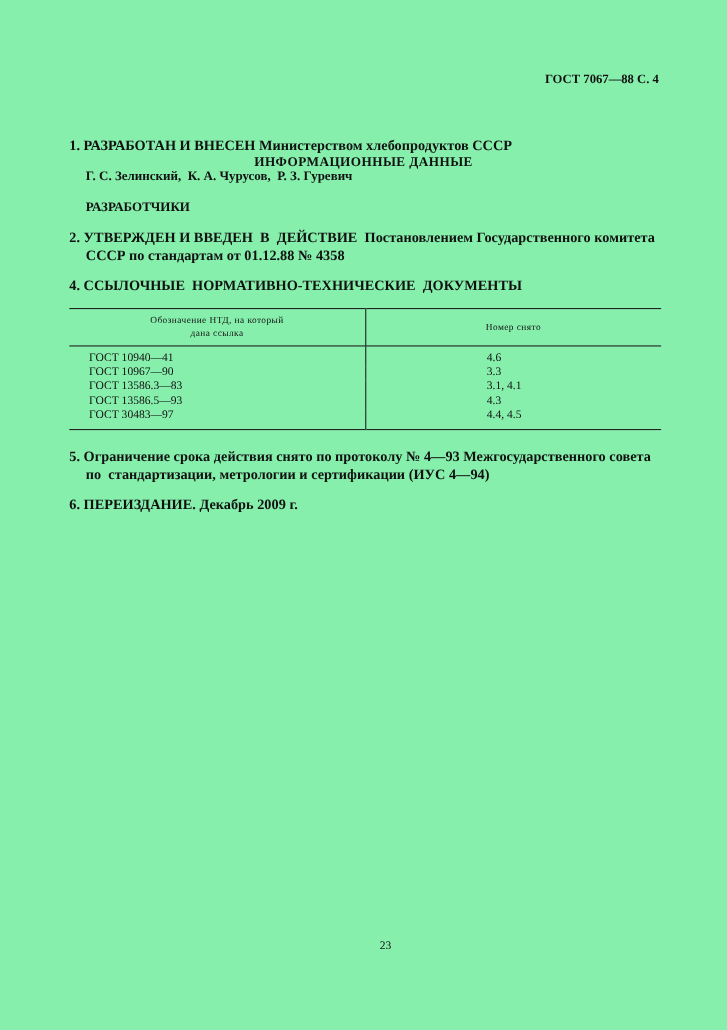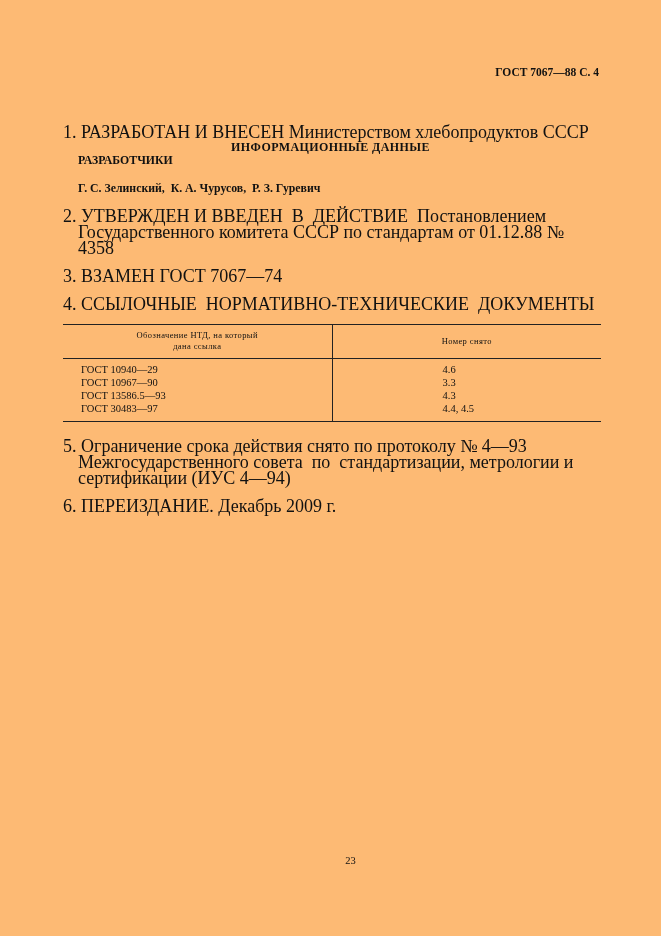--- a/index.html
+++ b/index.html
@@ -11,21 +11,21 @@
     width: 661px;
     height: 936px;
     position: relative;
     font-family: "Liberation Serif", "DejaVu Serif", serif;
     color: #111111;
     overflow: hidden;
   }
   .page {
     position: absolute;
     inset: 0;
-    background: #fdba74;
+    background: #86efac;
   }
   .doc-ref {
     position: absolute;
     top: 66px;
     right: 62px;
     font-size: 11.5px;
     font-weight: bold;
     white-space: nowrap;
   }
   .title {
@@ -39,22 +39,22 @@
     letter-spacing: 0.4px;
     margin-top: 44px;
   }
   .content {
     position: absolute;
     top: 124px;
     left: 63px;
     right: 60px;
   }
   .item {
-    font-size: 18px;
-    font-weight: normal;
+    font-size: 13px;
+    font-weight: bold;
     line-height: 16px;
     margin: 0 0 12px 0;
     padding-left: 15px;
     text-indent: -15px;
     white-space: pre-wrap;
   }
   .subitem {
     font-size: 11.8px;
     font-weight: bold;
     line-height: 16px;
@@ -113,46 +113,49 @@
 <div class="page">
 
   <div class="doc-ref">ГОСТ 7067—88 С. 4</div>
 
   <div class="title">ИНФОРМАЦИОННЫЕ ДАННЫЕ</div>
 
   <div class="content">
 
     <div class="item">1. РАЗРАБОТАН И ВНЕСЕН Министерством хлебопродуктов СССР</div>
 
+    <div class="subitem">Г. С. Зелинский,  К. А. Чурусов,  Р. З. Гуревич</div>
+
     <div class="subitem">РАЗРАБОТЧИКИ</div>
-
-    <div class="subitem">Г. С. Зелинский,  К. А. Чурусов,  Р. З. Гуревич</div>
 
     <div class="item">2. УТВЕРЖДЕН И ВВЕДЕН  В  ДЕЙСТВИЕ  Постановлением Государственного комитета СССР по стандартам от 01.12.88 № 4358</div>
 
-    <div class="item">3. ВЗАМЕН ГОСТ 7067—74</div>
 
     <div class="item">4. ССЫЛОЧНЫЕ  НОРМАТИВНО-ТЕХНИЧЕСКИЕ  ДОКУМЕНТЫ</div>
 
     <table class="ref-table">
       <thead>
         <tr>
           <th>Обозначение  НТД,  на  который
 дана ссылка</th>
           <th>Номер  снято</th>
         </tr>
       </thead>
       <tbody>
         <tr>
-          <td>ГОСТ 10940—29</td>
+          <td>ГОСТ 10940—41</td>
           <td>4.6</td>
         </tr>
         <tr>
           <td>ГОСТ 10967—90</td>
           <td>3.3</td>
+        </tr>
+        <tr>
+          <td>ГОСТ 13586.3—83</td>
+          <td>3.1, 4.1</td>
         </tr>
         <tr>
           <td>ГОСТ 13586.5—93</td>
           <td>4.3</td>
         </tr>
         <tr>
           <td>ГОСТ 30483—97</td>
           <td>4.4, 4.5</td>
         </tr>
       </tbody>

